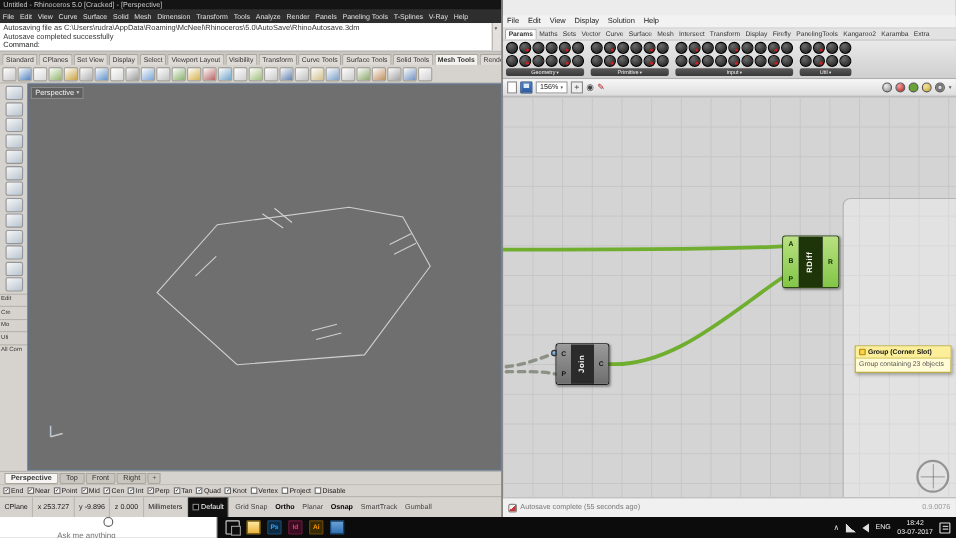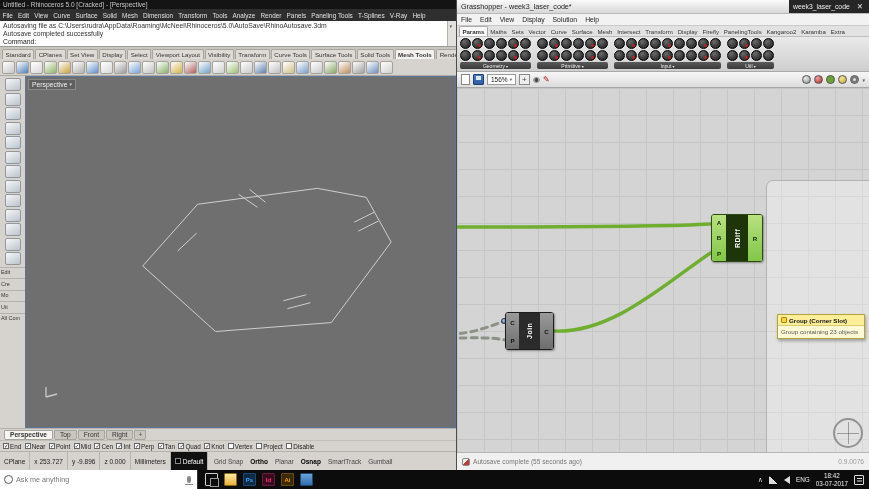--- a/index.html
+++ b/index.html
@@ -111,21 +111,21 @@
   .g-tip .bd{padding:2px 3px 3px;color:#555;}
   .compass{position:absolute;left:376px;top:330px;width:30px;height:30px;border:2px solid rgba(70,70,70,.5);border-radius:50%;}
   .compass::before{content:"";position:absolute;left:2px;right:2px;top:50%;height:1px;background:rgba(70,70,70,.45);}
   .compass::after{content:"";position:absolute;top:2px;bottom:2px;left:50%;width:1px;background:rgba(70,70,70,.45);}
   .g-status{position:absolute;left:0;top:452px;right:0;height:18px;background:#f0f0f0;border-top:1px solid #b5b5b5;display:flex;align-items:center;gap:3px;font-size:6.6px;color:#777;padding:0 5px;}
   .autosave-ico{width:8px;height:8px;border-radius:2px;background:linear-gradient(140deg,#f0f0f0 45%,#c23a3a 46%);border:1px solid #888;}
   .g-version{margin-left:auto;color:#9a9a9a;}
 
   
   #taskbar{position:absolute;left:0;top:470px;width:869px;height:19px;background:#0c0c0c;display:flex;align-items:center;color:#ddd;}
-  .tb-search{width:198px;height:19px;background:#fff;display:flex;align-items:center;gap:3px;padding:0 4px;border-right:1px solid #333;}
+  .tb-search{width:198px;height:19px;background:#fff;display:flex;align-items:center;gap:3px;padding:0 4px;border-right:1px solid #333;flex-direction:column;}
   .cortana{width:9px;height:9px;border:1.5px solid #5a5a5a;border-radius:50%;flex:0 0 auto;}
   .tb-search input{flex:1;border:none;outline:none;font-size:7.2px;color:#555;background:transparent;font-family:inherit;min-width:0;}
   .mic{width:4px;height:7px;background:#8a8a8a;border-radius:2px;position:relative;flex:0 0 auto;margin-right:2px;}
   .mic::after{content:"";position:absolute;left:-2px;bottom:-2px;width:8px;height:2px;border-bottom:1px solid #8a8a8a;}
   #tb-apps{display:flex;align-items:center;gap:6px;padding:0 7px;}
   .tapp{width:13px;height:13px;border-radius:1px;display:flex;align-items:center;justify-content:center;font-size:6px;font-weight:bold;flex:0 0 auto;}
   .app-task-view{border:1px solid #cfcfcf;position:relative;background:transparent;}
   .app-task-view::after{content:"";position:absolute;right:-2px;bottom:-2px;width:7px;height:7px;border:1px solid #9a9a9a;background:#0c0c0c;}
   .app-file-explorer{background:linear-gradient(#ffe9a0,#e8b23a);border:1px solid #8a6a1a;}
   .app-photoshop{background:#0d2a44;color:#31a8ff;border:1px solid #1d4a74;}
@@ -346,27 +346,20 @@
           <span class="toggle active">Ortho</span>
           <span class="toggle">Planar</span>
           <span class="toggle active">Osnap</span>
           <span class="toggle">SmartTrack</span>
           <span class="toggle">Gumball</span>
         </div>
     </div>
   </div>
 
   <div id="gh">
-    <div class="g-titlebar">
-      <span>Grasshopper - week3_laser_code*</span>
-      <div class="g-docwrap">
-        <span>week3_laser_code</span>
-        <span class="g-close">✕</span>
-      </div>
-    </div>
     <div class="g-menubar" id="g-menu">
         <span class="mitem">File</span>
         <span class="mitem">Edit</span>
         <span class="mitem">View</span>
         <span class="mitem">Display</span>
         <span class="mitem">Solution</span>
         <span class="mitem">Help</span>
       </div>
     <div class="g-tabs" id="g-tabs">
         <span class="gtab active">Params</span>

